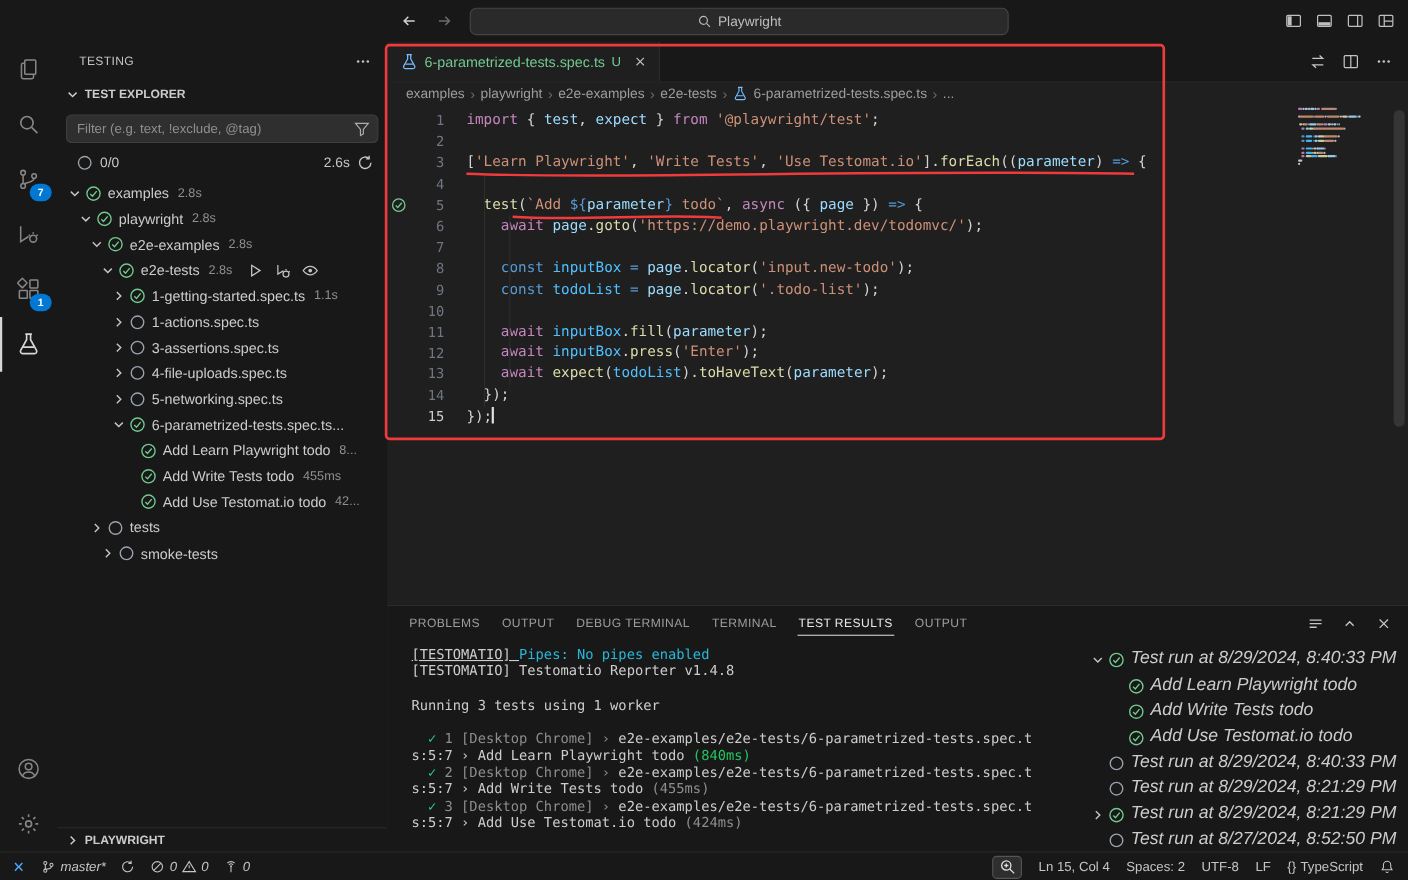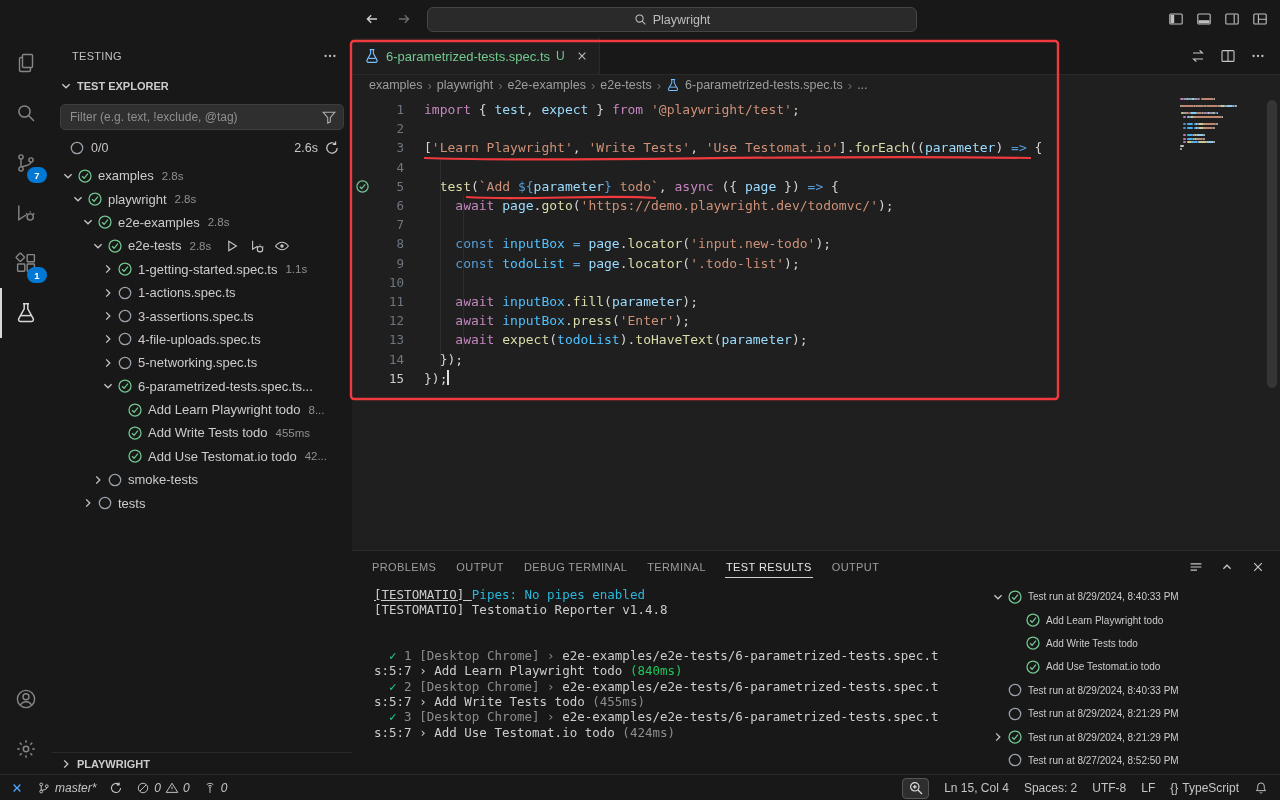--- a/index.html
+++ b/index.html
@@ -68,21 +68,21 @@
   
   #panel{position:absolute;left:352px;top:550px;width:928px;height:224px;background:#181818;border-top:1px solid #2a2a2a;}
   #panel-tabs{position:absolute;left:10px;top:0;height:32px;display:flex;align-items:center;}
   .ptab{padding:0 10px;line-height:32px;font-size:11px;letter-spacing:.4px;color:#9d9d9d;position:relative;}
   .ptab.active{color:#e7e7e7;}
   .ptab.active::after{content:"";position:absolute;left:9px;right:9px;bottom:5px;height:1px;background:#d0d0d0;}
   #panel-actions{position:absolute;right:14px;top:8px;display:flex;gap:15px;color:#c5c5c5;}
   #output{position:absolute;left:22px;top:36px;width:600px;bottom:0;font-family:"DejaVu Sans Mono","Liberation Mono",monospace;font-size:12.5px;overflow:hidden;}
   .oline{height:15.3px;line-height:15.3px;white-space:pre;}
   #results{position:absolute;left:630px;top:34px;right:0;bottom:0;overflow:hidden;}
-  .rrow{height:23.4px;display:flex;align-items:center;font-size:10px;white-space:nowrap;color:#cccccc;}
+  .rrow{height:23.4px;display:flex;align-items:flex-end;font-size:16px;white-space:nowrap;color:#cccccc;font-style:italic;}
   .rrow .chev{width:16px;margin-left:8px;color:#c5c5c5;}
   .rrow .state{margin:0 5px 0 1px;}
 
   
   #statusbar{position:absolute;left:0;top:774px;width:1280px;height:26px;background:#181818;border-top:1px solid #2a2a2a;display:flex;align-items:center;font-size:12px;color:#c5c5c5;}
   .sb-left{display:flex;align-items:center;gap:13px;margin-left:10px;font-style:italic;}
   .sb-right{margin-left:auto;display:flex;align-items:center;gap:15px;margin-right:12px;}
   .sbi{display:flex;align-items:center;gap:4px;}
   .sbi .ic{width:14px;height:14px;}
   #remote{color:#4da6ff;}
@@ -451,45 +451,45 @@
           <span class="ic chev"></span>
           <span class="ic state">
             <svg viewBox="0 0 16 16" fill="none" stroke="#73c991" stroke-width="1.25">
               <circle cx="8" cy="8" r="6"></circle>
               <path d="M5.1 8.3l2 2 3.8-4.6"></path>
             </svg>
           </span>
           <span>Add Use Testomat.io todo</span>
           <span class="ttime">42...</span>
         </div>
-        <div class="trow" style="padding-left: 38px;">
+        <div class="trow" style="padding-left: 28px;">
           <span class="ic chev">
             <svg viewBox="0 0 16 16" fill="none" stroke="currentColor" stroke-width="1.3">
               <path d="M6.2 4.4L9.8 8l-3.6 3.6"></path>
             </svg>
           </span>
           <span class="ic state">
             <svg viewBox="0 0 16 16" fill="none" stroke="#9aa2ac" stroke-width="1.25">
               <circle cx="8" cy="8" r="5.7"></circle>
             </svg>
           </span>
-          <span>smoke-tests</span>
-        </div>
-        <div class="trow" style="padding-left: 28px;">
+          <span>tests</span>
+        </div>
+        <div class="trow" style="padding-left: 38px;">
           <span class="ic chev">
             <svg viewBox="0 0 16 16" fill="none" stroke="currentColor" stroke-width="1.3">
               <path d="M6.2 4.4L9.8 8l-3.6 3.6"></path>
             </svg>
           </span>
           <span class="ic state">
             <svg viewBox="0 0 16 16" fill="none" stroke="#9aa2ac" stroke-width="1.25">
               <circle cx="8" cy="8" r="5.7"></circle>
             </svg>
           </span>
-          <span>tests</span>
+          <span>smoke-tests</span>
         </div>
       </div>
     <div class="sb-bottom">
       <span class="ic">
           <svg viewBox="0 0 16 16" fill="none" stroke="currentColor" stroke-width="1.3">
             <path d="M6.2 4.4L9.8 8l-3.6 3.6"></path>
           </svg>
         </span>
       <span>PLAYWRIGHT</span>
     </div>
@@ -688,20 +688,21 @@
       <span class="ic">
           <svg viewBox="0 0 16 16" fill="none" stroke="currentColor" stroke-width="1.2">
             <path d="M4.2 4.2l7.6 7.6M11.8 4.2l-7.6 7.6"></path>
           </svg>
         </span>
     </div>
     <div id="output">
         <div class="oline"><span style="color: rgb(204, 204, 204); text-decoration: underline;">[TESTOMATIO] </span><span style="color: rgb(41, 184, 219);">Pipes: No pipes enabled</span></div>
         <div class="oline"><span style="color: rgb(204, 204, 204);">[TESTOMATIO] Testomatio Reporter v1.4.8</span></div>
         <div class="oline">&nbsp;</div>
+        <div class="oline"><span style="color: rgb(204, 204, 204);">Running 3 tests using 1 worker</span></div>
         <div class="oline">&nbsp;</div>
         <div class="oline"><span style="color: rgb(35, 209, 139);">  ✓ </span><span style="color: rgb(141, 141, 141);">1 [Desktop Chrome] › </span><span style="color: rgb(204, 204, 204);">e2e-examples/e2e-tests/6-parametrized-tests.spec.t</span></div>
         <div class="oline"><span style="color: rgb(204, 204, 204);">s:5:7 › Add Learn Playwright todo </span><span style="color: #22c55e;">(840ms)</span></div>
         <div class="oline"><span style="color: rgb(35, 209, 139);">  ✓ </span><span style="color: rgb(141, 141, 141);">2 [Desktop Chrome] › </span><span style="color: rgb(204, 204, 204);">e2e-examples/e2e-tests/6-parametrized-tests.spec.t</span></div>
         <div class="oline"><span style="color: rgb(204, 204, 204);">s:5:7 › Add Write Tests todo </span><span style="color: rgb(141, 141, 141);">(455ms)</span></div>
         <div class="oline"><span style="color: rgb(35, 209, 139);">  ✓ </span><span style="color: rgb(141, 141, 141);">3 [Desktop Chrome] › </span><span style="color: rgb(204, 204, 204);">e2e-examples/e2e-tests/6-parametrized-tests.spec.t</span></div>
         <div class="oline"><span style="color: rgb(204, 204, 204);">s:5:7 › Add Use Testomat.io todo </span><span style="color: rgb(141, 141, 141);">(424ms)</span></div>
       </div>
     <div id="results">
         <div class="rrow" style="padding-left: 0px;">

